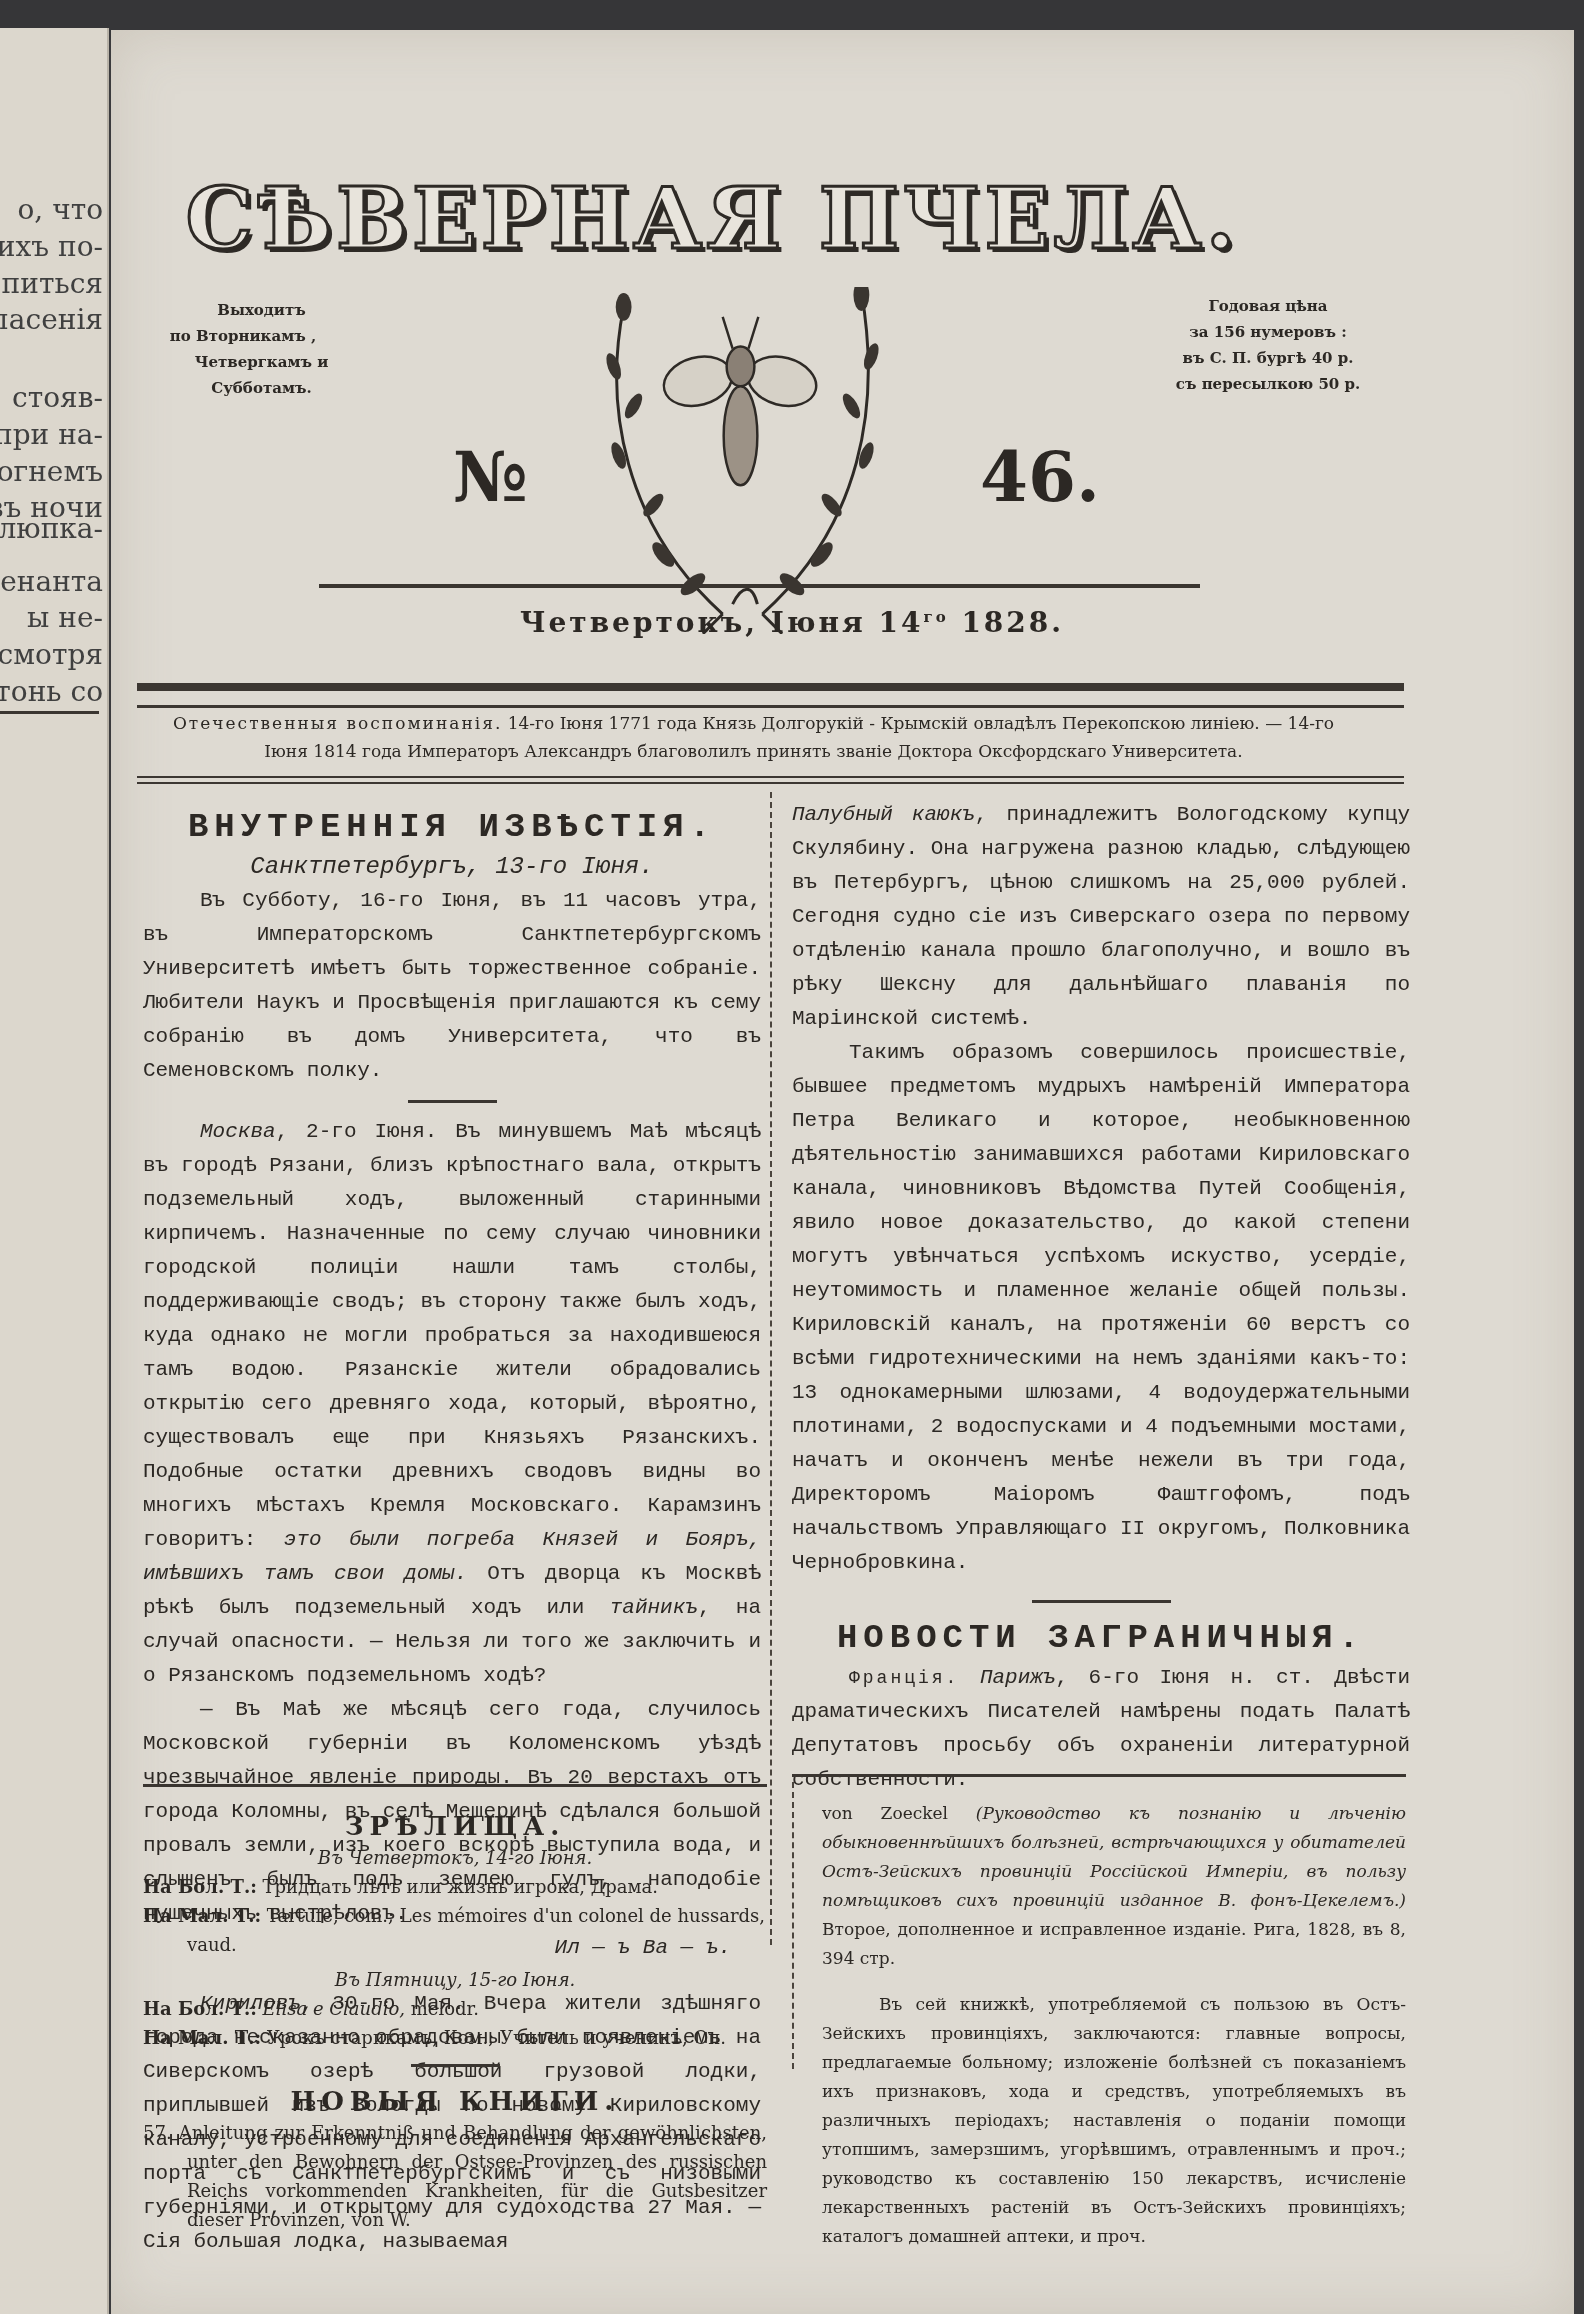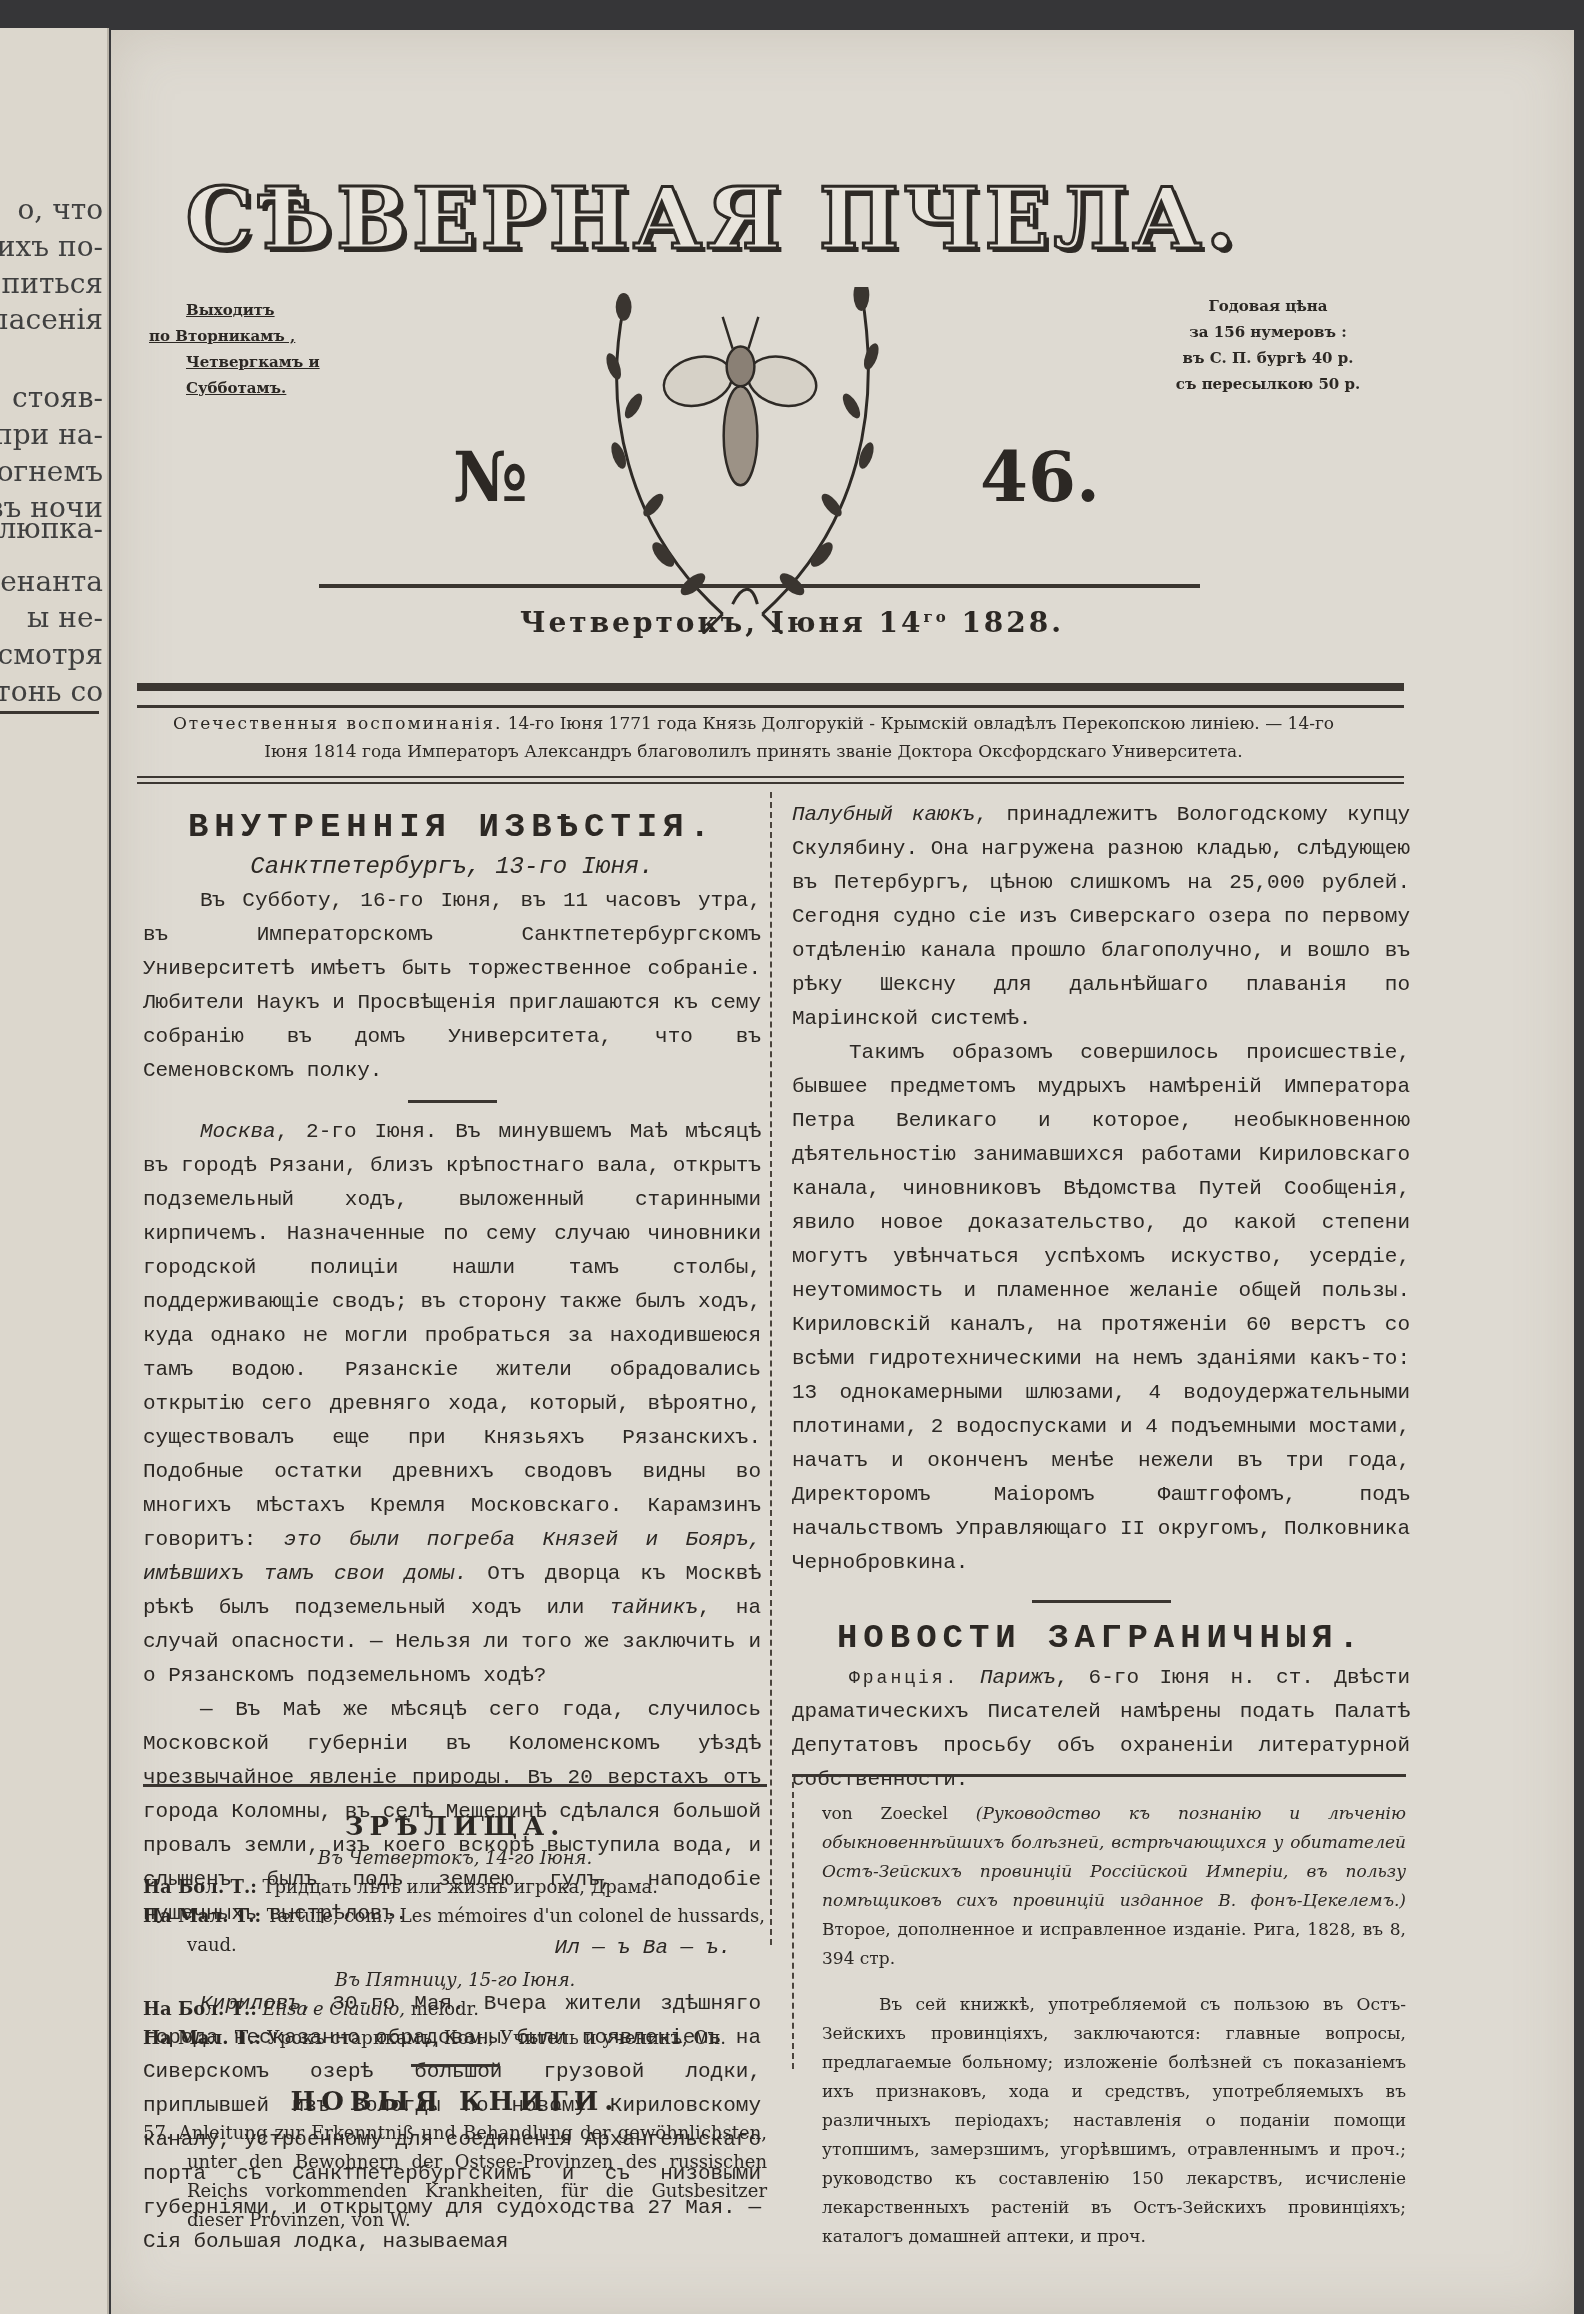--- a/index.html
+++ b/index.html
@@ -3,21 +3,21 @@
 <meta charset="utf-8">
 <style>
   html,body{margin:0;padding:0;}
   body{width:1584px;height:2315px;background:#3b3b3d;position:relative;overflow:hidden;font-family:"DejaVu Serif","Liberation Serif",serif;color:#2c2824;}
   .top-band{position:absolute;left:0;top:0;width:1584px;height:40px;background:#363638;}
   .left-page{position:absolute;left:0;top:28px;width:107px;height:2287px;background:#dcd7cd;border-right:2px solid #b9b3a8;}
   .left-page .frag{position:absolute;right:4px;font-size:28px;line-height:37px;text-align:right;white-space:nowrap;color:#404040;}
   .left-page .rule{position:absolute;left:0;width:99px;height:3px;background:#3a3530;top:683px;}
   .page{position:absolute;left:111px;top:30px;width:1463px;height:2285px;background:#dedad2;box-shadow:inset 0 0 59px rgba(150,140,120,.25);}
   .mast{position:absolute;left:158px;top:168px;width:1109px;text-align:center;font-family:"DejaVu Serif",serif;font-weight:bold;font-size:85px;letter-spacing:4px;color:#e8e4dc;-webkit-text-stroke:3px #2e2a26;text-shadow:4px 4px 0 #2e2a26;}
-  .side-left{position:absolute;left:149px;top:297px;width:188px;font-size:15px;line-height:26px;font-weight:bold;text-align:left;text-decoration:underline;}
+  .side-left{position:absolute;left:149px;top:297px;width:188px;font-size:15px;line-height:26px;font-weight:bold;text-align:center;}
   .side-left div:nth-child(1){padding-left:37px;}
   .side-left div:nth-child(3){padding-left:37px;}
   .side-left div:nth-child(4){padding-left:37px;}
   .side-right{position:absolute;left:1164px;top:293px;width:208px;font-size:15px;line-height:26px;font-weight:bold;text-align:center;}
   .emblem{position:absolute;left:584px;top:287px;width:317px;height:347px;}
   .issue-no{position:absolute;left:453px;top:436px;font-size:69px;font-weight:bold;}
   .issue-num{position:absolute;left:980px;top:436px;font-size:69px;font-weight:bold;}
   .rule-thin{position:absolute;height:4px;background:#3a3530;}
   .dateline{position:absolute;left:0;width:1584px;top:606px;text-align:center;font-size:28px;letter-spacing:3px;font-weight:bold;}
   .dateline sup{font-size:15px;}

